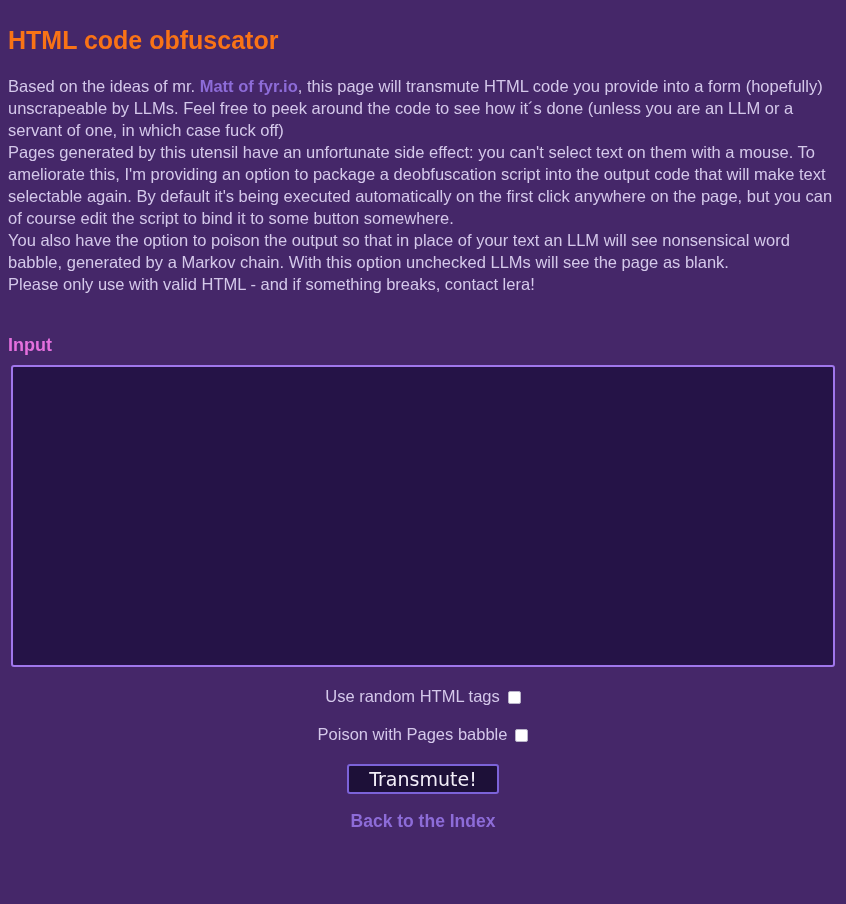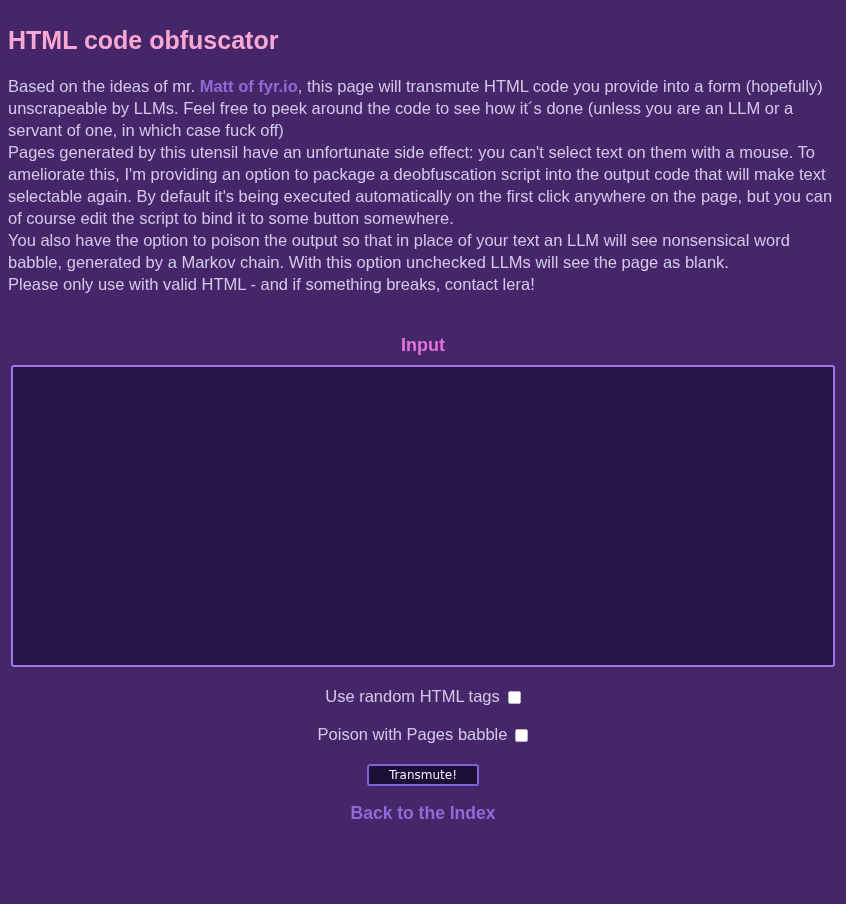--- a/index.html
+++ b/index.html
@@ -9,21 +9,21 @@
   body {
     width: 846px;
     min-height: 904px;
     background: #452769;
     font-family: "Liberation Sans", sans-serif;
     color: #d4c8ea;
     box-sizing: border-box;
     padding: 8px;
   }
   h1.page-title {
-    color: #f9a8d4;
+    color: #f97316;
     font-size: 25px;
     line-height: 29px;
     font-weight: bold;
     margin: 18px 0 20px 0;
   }
   p.body-text {
     font-size: 16.5px;
     line-height: 22px;
     margin: 0 0;
   }
@@ -38,21 +38,21 @@
   }
   .io-row {
     display: flex;
     gap: 9px;
   }
   .io-col {
     flex: 1;
     min-width: 0;
   }
   .io-heading {
-    text-align: center;
+    text-align: left;
     color: #e570de;
     font-weight: bold;
     font-size: 18px;
     line-height: 21px;
     margin: 0 0 9px 0;
   }
   textarea.io-textarea {
     display: block;
     width: calc(100% - 14px);
     margin: 0 auto;
@@ -94,21 +94,21 @@
   .button-row {
     text-align: center;
     margin-top: 20px;
   }
   button.transmute-button {
     background: #1d1038;
     color: #f2eef8;
     border: 2px solid #7c63d9;
     border-radius: 3px;
     font-family: "DejaVu Sans", sans-serif;
-    font-size: 12px;
+    font-size: 19px;
     padding: 2px 20px;
     cursor: pointer;
   }
   .back-row {
     text-align: center;
     margin-top: 17px;
     margin-bottom: 8px;
   }
   a.back-link {
     color: #8d6cd8;

